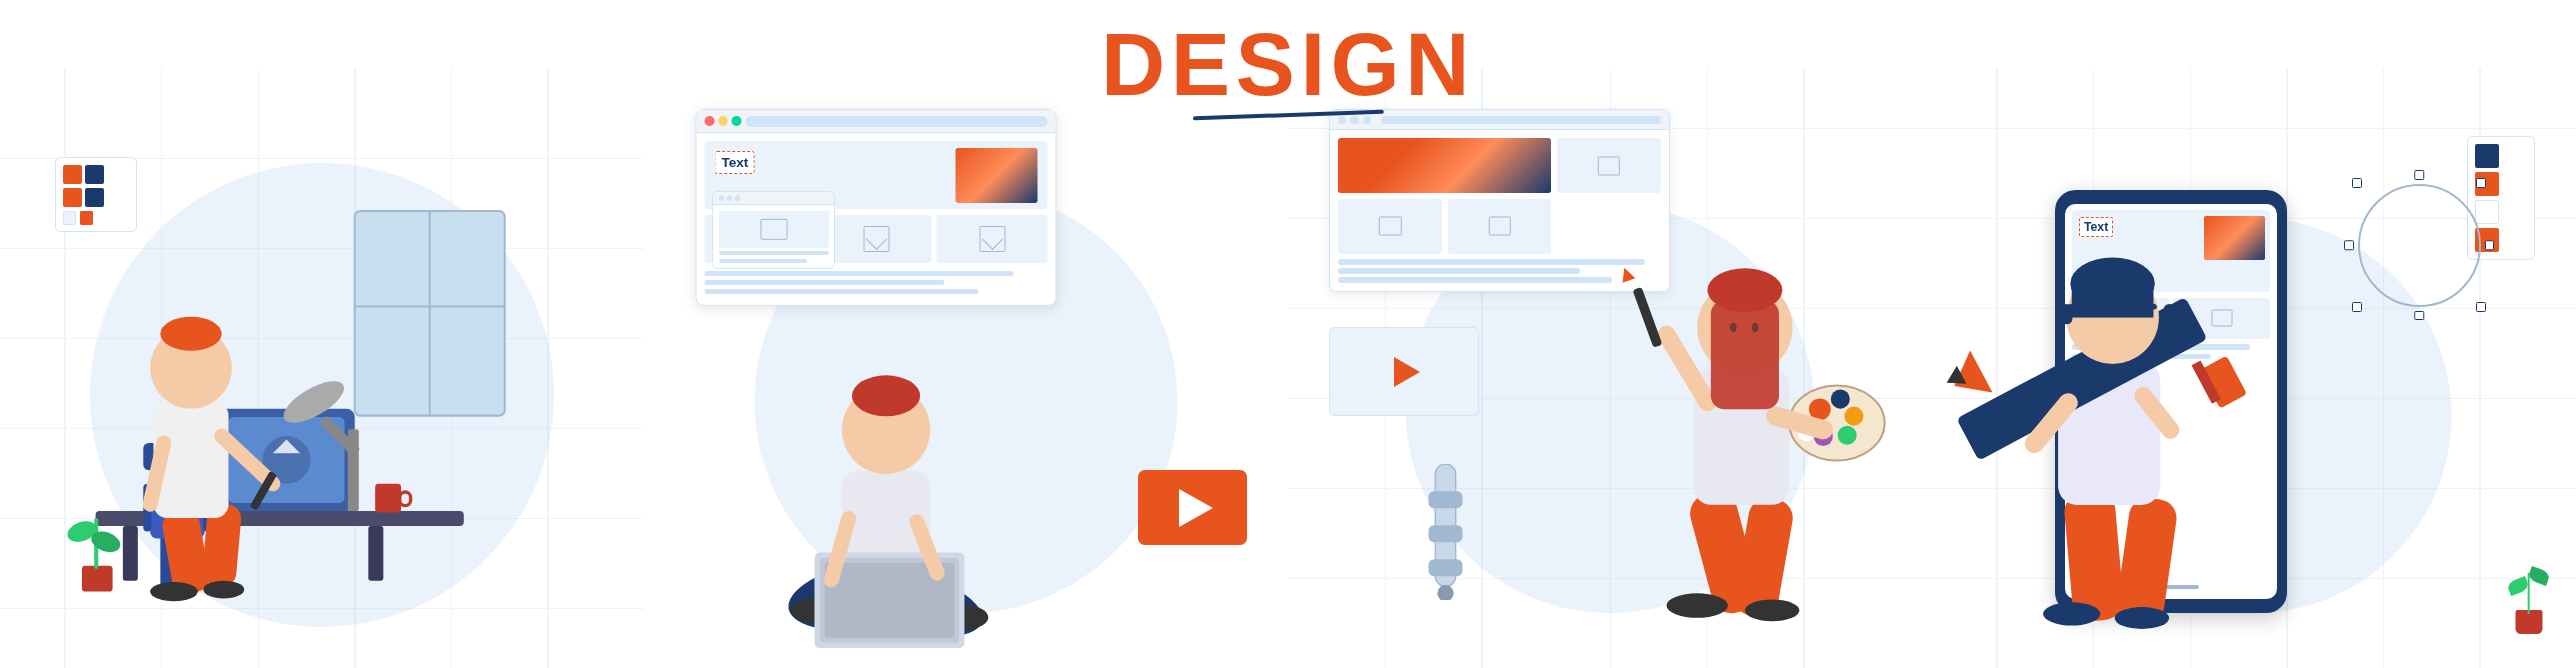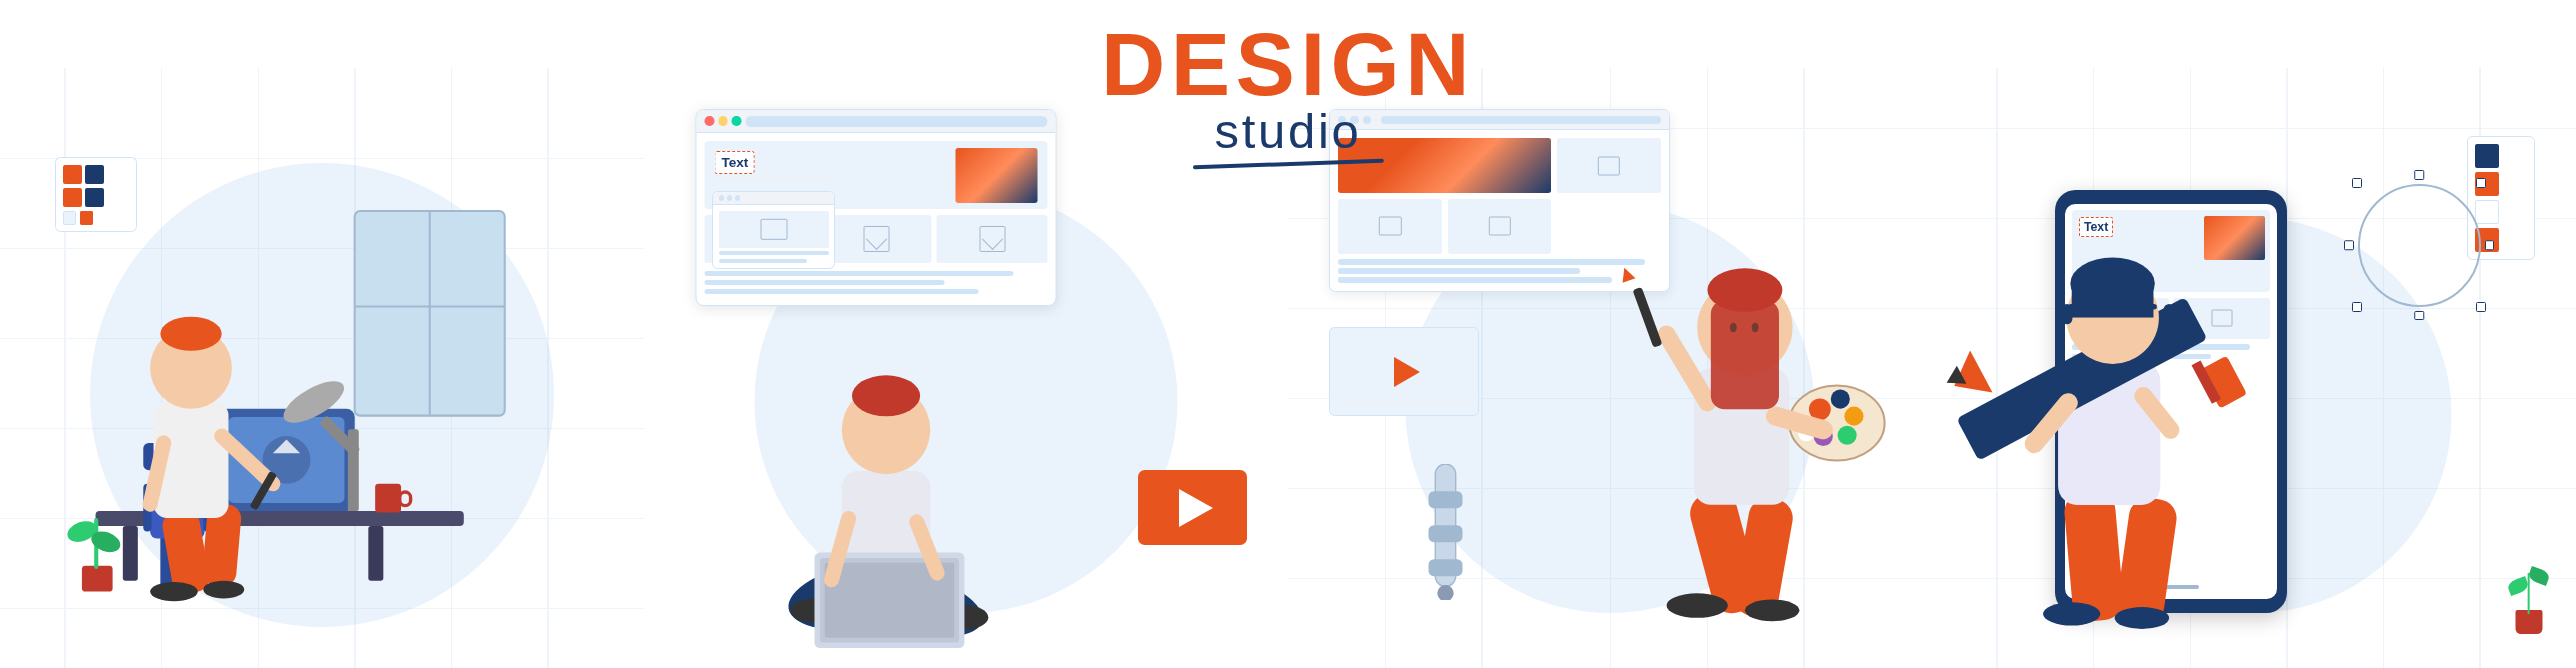--- a/index.html
+++ b/index.html
@@ -665,21 +665,20 @@
     .wg-h { position: absolute; height: 1.4px; background: #90b8d8; left: 0; right: 0; }
     .wg-v { position: absolute; width: 1.4px; background: #90b8d8; top: 0; bottom: 0; }
   </style>
 </head>
 <body>
 
 <div class="main-container">
 
   <div class="title-area">
     <div class="title-design">DESIGN</div>
-    <div class="title-studio">studio</div>
     <div class="title-underline"></div>
   </div>
 
   <div class="panels-row">
 
     <div class="panel panel-1">
       <div class="bg-circle"></div>
 
       <div class="window-grid">
         <div class="wg-h" style="top:15%"></div>

